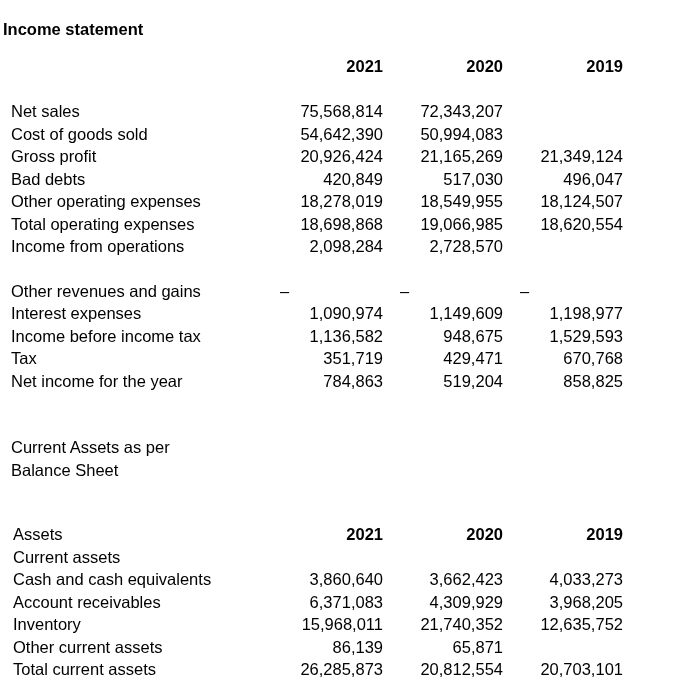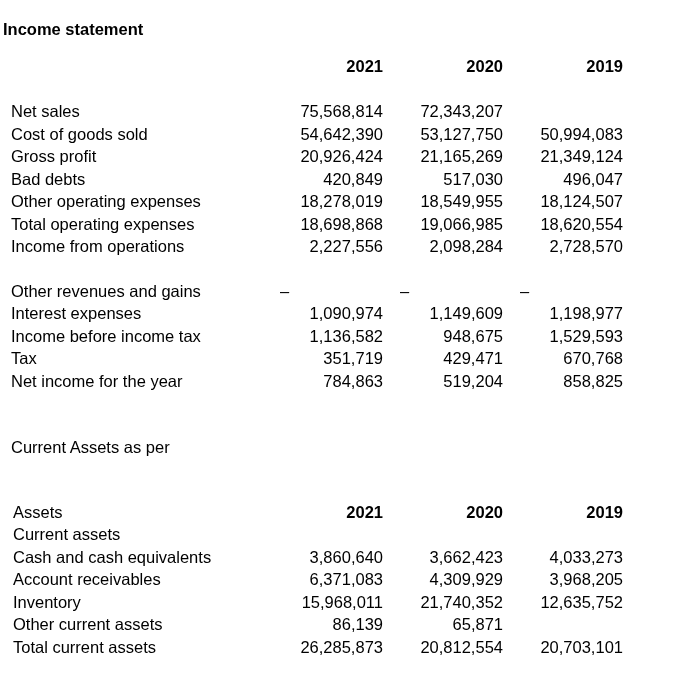--- a/index.html
+++ b/index.html
@@ -42,21 +42,20 @@
   </div>
 
   <div class="grid-row first-data-row">
     <div class="label-cell">Net sales</div>
     <div class="num-cell">75,568,814</div>
     <div class="num-cell">72,343,207</div>
   </div>
   <div class="grid-row">
     <div class="label-cell">Cost of goods sold</div>
     <div class="num-cell">54,642,390</div>
-    <div class="num-cell">53,127,750</div>
     <div class="num-cell">50,994,083</div>
   </div>
   <div class="grid-row">
     <div class="label-cell">Gross profit</div>
     <div class="num-cell">20,926,424</div>
     <div class="num-cell">21,165,269</div>
     <div class="num-cell">21,349,124</div>
   </div>
   <div class="grid-row">
     <div class="label-cell">Bad debts</div>
@@ -71,21 +70,20 @@
     <div class="num-cell">18,124,507</div>
   </div>
   <div class="grid-row">
     <div class="label-cell">Total operating expenses</div>
     <div class="num-cell">18,698,868</div>
     <div class="num-cell">19,066,985</div>
     <div class="num-cell">18,620,554</div>
   </div>
   <div class="grid-row">
     <div class="label-cell">Income from operations</div>
-    <div class="num-cell">2,227,556</div>
     <div class="num-cell">2,098,284</div>
     <div class="num-cell">2,728,570</div>
   </div>
 
   <div class="grid-row gap-above">
     <div class="label-cell">Other revenues and gains</div>
     <div class="num-cell dash">–</div>
     <div class="num-cell dash">–</div>
     <div class="num-cell dash">–</div>
   </div>
@@ -110,20 +108,21 @@
   <div class="grid-row">
     <div class="label-cell">Net income for the year</div>
     <div class="num-cell">784,863</div>
     <div class="num-cell">519,204</div>
     <div class="num-cell">858,825</div>
   </div>
 </div>
 
 <div class="section-heading">
   <div>Current Assets as per</div>
+  <div>Balance Sheet</div>
 </div>
 
 <div class="bs">
   <div class="grid-row bs-header-row">
     <div class="label-cell">Assets</div>
     <div class="year-cell">2021</div>
     <div class="year-cell">2020</div>
     <div class="year-cell">2019</div>
   </div>
 

